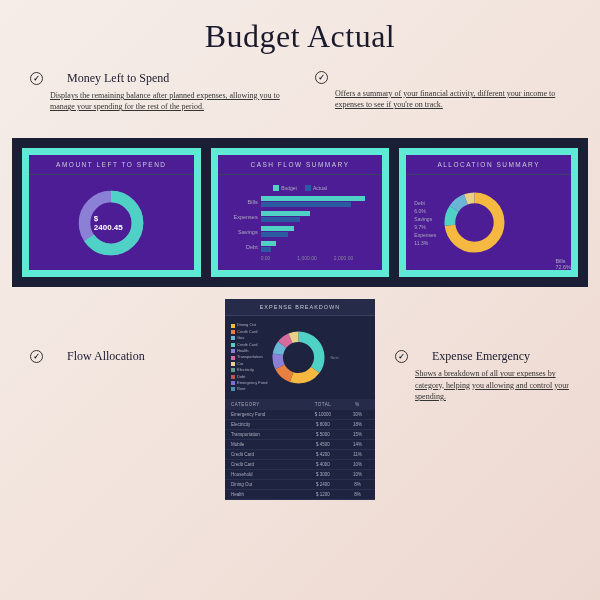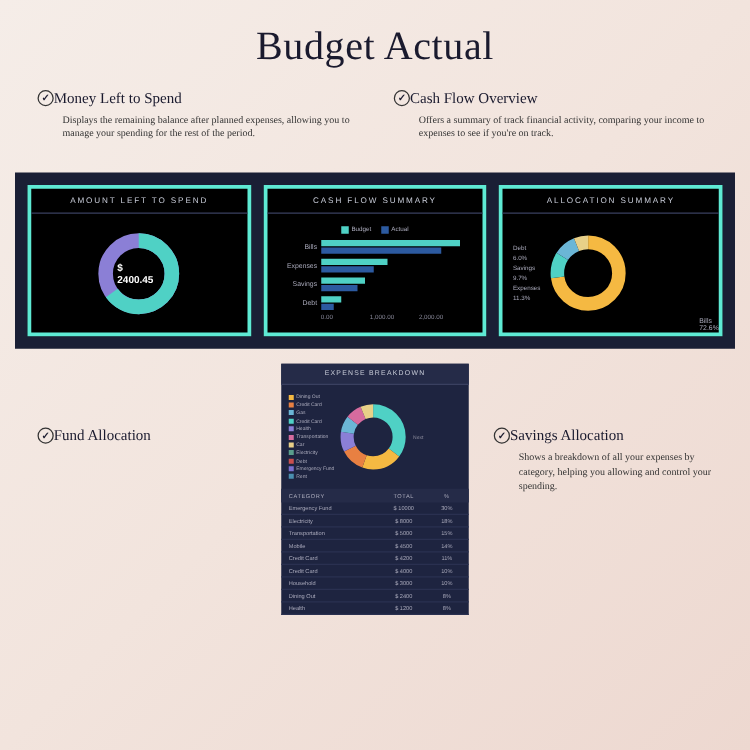--- a/index.html
+++ b/index.html
@@ -9,35 +9,35 @@
   font-family: Georgia, 'Times New Roman', serif;
   color: #1a1a2e;
   overflow: hidden;
 }
 .page-title {
   text-align: center; font-size: 32px; font-weight: 400;
   padding: 18px 0 8px; letter-spacing: 0.5px;
 }
 .features { display: flex; gap: 30px; padding: 8px 30px 12px; }
 .feature { flex: 1; }
-.feature-header { display: flex; align-items: center; gap: 0; margin-bottom: 4px; }
+.feature-header { display: flex; align-items: center; gap: 24px; margin-bottom: 4px; }
 .check-icon {
   width: 13px; height: 13px; border: 1.5px solid #333; border-radius: 50%;
   display: inline-flex; align-items: center; justify-content: center;
   font-size: 8px; font-weight: bold; flex-shrink: 0;
 }
 .check-icon::after { content: "✓"; }
 .feature-title { font-size: 12px; font-weight: 500; }
-.feature-desc { font-size: 8px; line-height: 1.4; color: #333; padding-left: 20px; }
+.feature-desc { font-size: 8px; line-height: 1.4; color: #333; padding-left: 20px; text-decoration: underline; }
 .dashboard {
   background: #1a1f35; margin: 14px 12px 0; padding: 10px;
   display: flex; gap: 10px;
 }
 .panel {
-  flex: 1; background: #000000; border: 3px solid #5eead4;
+  flex: 1; background: #4c1d95; border: 7px solid #5eead4;
 }
 .panel-header {
   text-align: center; font-size: 6.5px; letter-spacing: 1.5px;
   color: #c8ccd8; padding: 6px 0; border-bottom: 1px solid #3a4060;
   font-family: Arial, sans-serif;
 }
 .panel-body { padding: 8px; height: 95px; position: relative; }
 .donut { position: relative; width: 70px; height: 70px; margin: 5px auto; }
 .donut svg { width: 100%; height: 100%; transform: rotate(-90deg); }
 .donut-center {
@@ -95,23 +95,22 @@
   <div class="feature">
     <div class="feature-header">
       <span class="check-icon"></span>
       <span class="feature-title">Money Left to Spend</span>
     </div>
     <p class="feature-desc">Displays the remaining balance after planned expenses, allowing you to manage your spending for the rest of the period.</p>
   </div>
   <div class="feature">
     <div class="feature-header">
       <span class="check-icon"></span>
-      <span class="feature-title">Cash Flow Overview</span>
-    </div>
-    <p class="feature-desc">Offers a summary of track financial activity, comparing your income to expenses to see if you're on track.</p>
+    </div>
+    <p class="feature-desc">Offers a summary of your financial activity, different your income to expenses to see if you're on track.</p>
   </div>
 </div>
 
 <div class="dashboard">
   <div class="panel">
     <div class="panel-header">AMOUNT LEFT TO SPEND</div>
     <div class="panel-body">
       <div class="donut">
         <svg viewBox="0 0 42 42">
           <circle cx="21" cy="21" r="15.9" fill="none" stroke="#8b7fd6" stroke-width="7"></circle>
@@ -203,21 +202,21 @@
         <div>72.6%</div>
       </div>
     </div>
   </div>
 </div>
 
 <div class="lower">
   <div class="feature">
     <div class="feature-header">
       <span class="check-icon"></span>
-      <span class="feature-title">Fund Allocation</span>
+      <span class="feature-title">Flow Allocation</span>
     </div>
   </div>
 
   <div class="breakdown-card">
     <div class="bc-header">EXPENSE BREAKDOWN</div>
     <div class="bc-chart-row">
       <div class="bc-legend">
         <div>
             <span class="sw" style="background:#f5b942"></span>
             <span>Dining Out</span>
@@ -328,17 +327,17 @@
             <div>$    1200</div>
             <div>8%</div>
           </div>
         </div>
     </div>
   </div>
 
   <div class="feature">
     <div class="feature-header">
       <span class="check-icon"></span>
-      <span class="feature-title">Savings Allocation</span>
+      <span class="feature-title">Expense Emergency</span>
     </div>
     <p class="feature-desc">Shows a breakdown of all your expenses by category, helping you allowing and control your spending.</p>
   </div>
 </div>
 
 </body></html>

